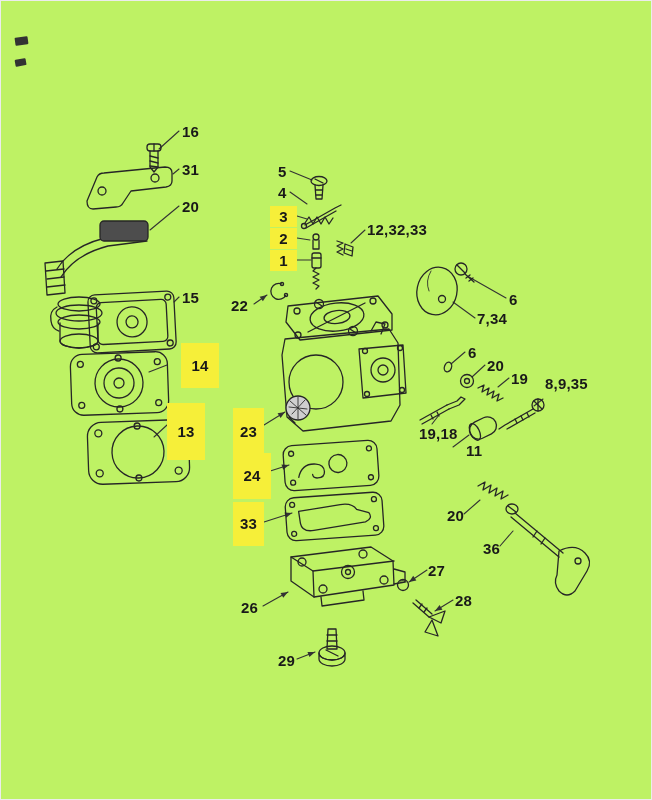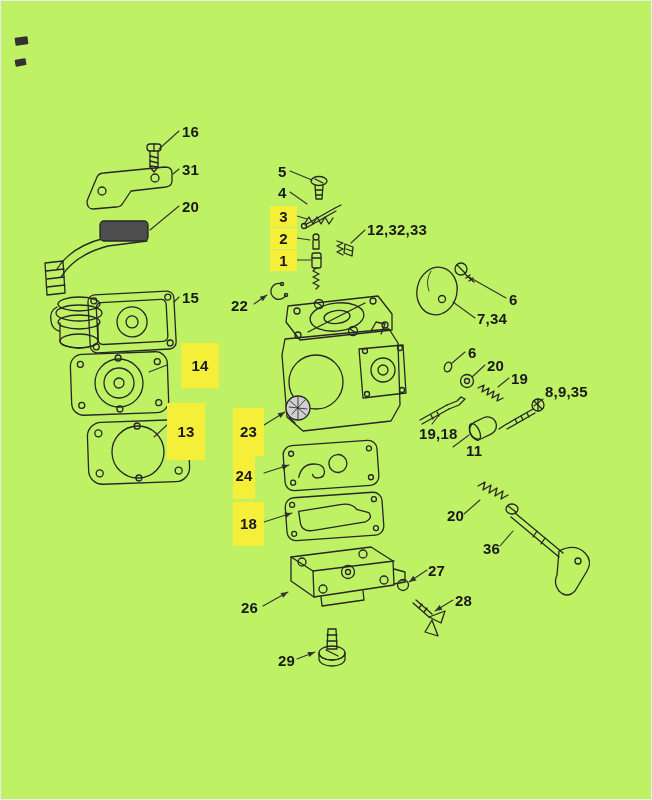--- a/index.html
+++ b/index.html
@@ -387,27 +387,27 @@
   <div class="callout hl" style="left:269px; top:227px; width:27px; height:21px">2</div>
   <div class="callout hl" style="left:269px; top:249px; width:27px; height:21px">1</div>
   <div class="callout" style="left:230px; top:296px">22</div>
   <div class="callout" style="left:366px; top:220px">12,32,33</div>
 
   <div class="callout" style="left:508px; top:290px">6</div>
   <div class="callout" style="left:476px; top:309px">7,34</div>
   <div class="callout" style="left:467px; top:343px">6</div>
   <div class="callout" style="left:486px; top:356px">20</div>
   <div class="callout" style="left:510px; top:369px">19</div>
-  <div class="callout" style="left:544px; top:382px">8,9,35</div>
+  <div class="callout" style="left:544px; top:374px">8,9,35</div>
   <div class="callout" style="left:418px; top:424px">19,18</div>
   <div class="callout" style="left:465px; top:441px">11</div>
 
   <div class="callout hl" style="left:232px; top:407px; width:31px; height:48px">23</div>
-  <div class="callout hl" style="left:232px; top:452px; width:22px; height:46px">24</div>
-  <div class="callout hl" style="left:232px; top:501px; width:31px; height:44px">18</div>
+  <div class="callout hl" style="left:232px; top:452px; width:38px; height:46px">24</div>
+  <div class="callout hl" style="left:232px; top:501px; width:31px; height:44px">33</div>
 
   <div class="callout" style="left:446px; top:506px">20</div>
   <div class="callout" style="left:482px; top:539px">36</div>
   <div class="callout" style="left:240px; top:598px">26</div>
   <div class="callout" style="left:427px; top:561px">27</div>
   <div class="callout" style="left:454px; top:591px">28</div>
   <div class="callout" style="left:277px; top:651px">29</div>
 
 </div>
 

